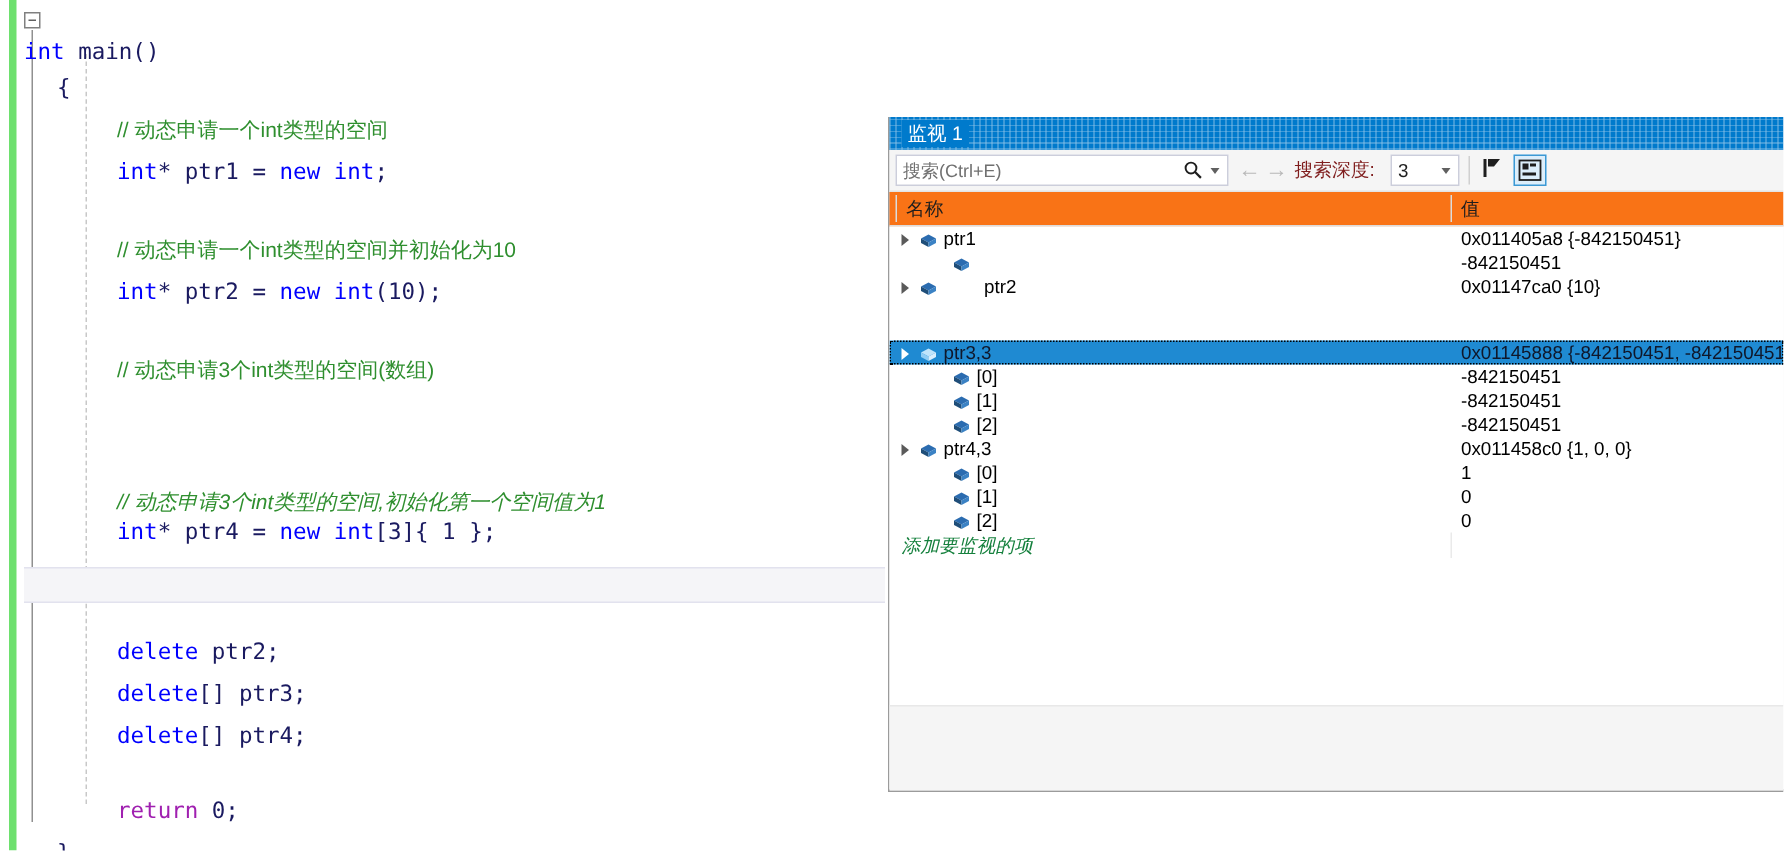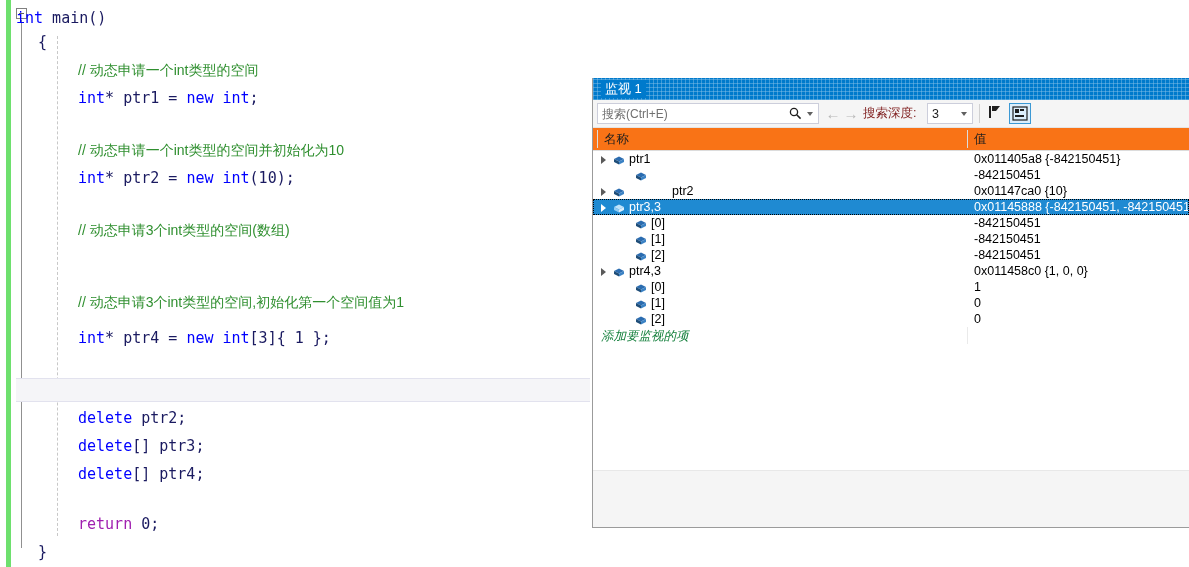--- a/index.html
+++ b/index.html
@@ -44,20 +44,21 @@
     font-family: "DejaVu Sans Mono", "Liberation Mono", monospace;
     font-size: 15px;
   }
   .code-line {
     position: absolute;
     left: 0;
     height: 24px;
     line-height: 24px;
     white-space: pre;
     letter-spacing: 0px;
+    margin-top: 16px;
   }
   .fold-box {
     position: absolute;
     left: 16px;
     top: 8px;
     width: 11px;
     height: 11px;
     border: 1px solid #808080;
     background: #fff;
     box-sizing: border-box;
@@ -280,23 +281,24 @@
     background: #ffffff;
     overflow: hidden;
   }
   .wrow {
     position: relative;
     height: 16px;
     width: 100%;
   }
   .wrow.selected {
     background: #1f8ad2;
-    color: #ffffff;
+    color: #0f172a;
     outline: 1px dotted #000;
     outline-offset: -1px;
+    margin-top: 28px;
   }
   .wrow .expander {
     position: absolute;
     top: 5px;
     width: 0; height: 0;
     border-top: 4px solid transparent;
     border-bottom: 4px solid transparent;
     border-left: 5px solid #5a5a5a;
   }
   .wrow.selected .expander { border-left-color: #ffffff; }
@@ -361,21 +363,21 @@
   <div class="current-line-box"></div>
 
   <div class="code-area" id="code-area">
       <div class="code-line" style="top: 6px; left: 0px;"><span class="kw">int</span><span class="plain"> main()</span></div>
       <div class="code-line" style="top: 30px; left: 22px;"><span class="plain">{</span></div>
       <div class="code-line" style="top: 58px; left: 62px;"><span class="cmt">// 动态申请一个int类型的空间</span></div>
       <div class="code-line" style="top: 86px; left: 62px;"><span class="kw">int</span><span class="plain">* ptr1 = </span><span class="kw">new</span><span class="plain"> </span><span class="kw">int</span><span class="plain">;</span></div>
       <div class="code-line" style="top: 138px; left: 62px;"><span class="cmt">// 动态申请一个int类型的空间并初始化为10</span></div>
       <div class="code-line" style="top: 166px; left: 62px;"><span class="kw">int</span><span class="plain">* ptr2 = </span><span class="kw">new</span><span class="plain"> </span><span class="kw">int</span><span class="plain">(10);</span></div>
       <div class="code-line" style="top: 218px; left: 62px;"><span class="cmt">// 动态申请3个int类型的空间(数组)</span></div>
-      <div class="code-line" style="top: 290px; left: 62px;"><span class="cmt">// 动态申请3个int类型的空间,初始化第一个空间值为1</span></div>
+      <div class="code-line" style="top: 306px; left: 62px; font-style: italic;"><span class="cmt">// 动态申请3个int类型的空间,初始化第一个空间值为1</span></div>
       <div class="code-line" style="top: 326px; left: 62px;"><span class="kw">int</span><span class="plain">* ptr4 = </span><span class="kw">new</span><span class="plain"> </span><span class="kw">int</span><span class="plain">[3]{ 1 };</span></div>
       <div class="code-line" style="top: 406px; left: 62px;"><span class="kw">delete</span><span class="plain"> ptr2;</span></div>
       <div class="code-line" style="top: 434px; left: 62px;"><span class="kw">delete</span><span class="plain">[] ptr3;</span></div>
       <div class="code-line" style="top: 462px; left: 62px;"><span class="kw">delete</span><span class="plain">[] ptr4;</span></div>
       <div class="code-line" style="top: 512px; left: 62px;"><span class="kw-ctrl">return</span><span class="plain"> 0;</span></div>
       <div class="code-line" style="top: 540px; left: 22px;"><span class="plain">}</span></div>
     </div>
 </div>
 
 <div id="watch-panel">
@@ -452,21 +454,21 @@
           <span class="nm" style="left: 58px;"></span>
           <span class="vl">-842150451</span>
         </div>
         <div class="wrow">
           <span class="expander" style="left: 8px;"></span>
           <span class="vicon" style="left: 20px;"><svg width="12" height="11" viewBox="0 0 12 11">
               <path d="M1 4 L6 1.4 L11 4 L6 6.6 Z" fill="#2b6cb0"></path>
               <path d="M1 4 L1 7 L6 9.6 L6 6.6 Z" fill="#1f4e79"></path>
               <path d="M11 4 L11 7 L6 9.6 L6 6.6 Z" fill="#3b82c4"></path>
             </svg></span>
-          <span class="nm" style="left: 52px; padding-left: 27px;">ptr2</span>
+          <span class="nm" style="left: 36px; padding-left: 27px;">ptr2</span>
           <span class="vl">0x01147ca0 {10}</span>
         </div>
         <div class="wrow selected">
           <span class="expander" style="left: 8px;"></span>
           <span class="vicon" style="left: 20px;"><svg width="12" height="11" viewBox="0 0 12 11">
               <path d="M1 4 L6 1.4 L11 4 L6 6.6 Z" fill="#bfe4fb"></path>
               <path d="M1 4 L1 7 L6 9.6 L6 6.6 Z" fill="#8fcdf5"></path>
               <path d="M11 4 L11 7 L6 9.6 L6 6.6 Z" fill="#d9eefd"></path>
             </svg></span>
           <span class="nm" style="left: 36px;">ptr3,3</span>

